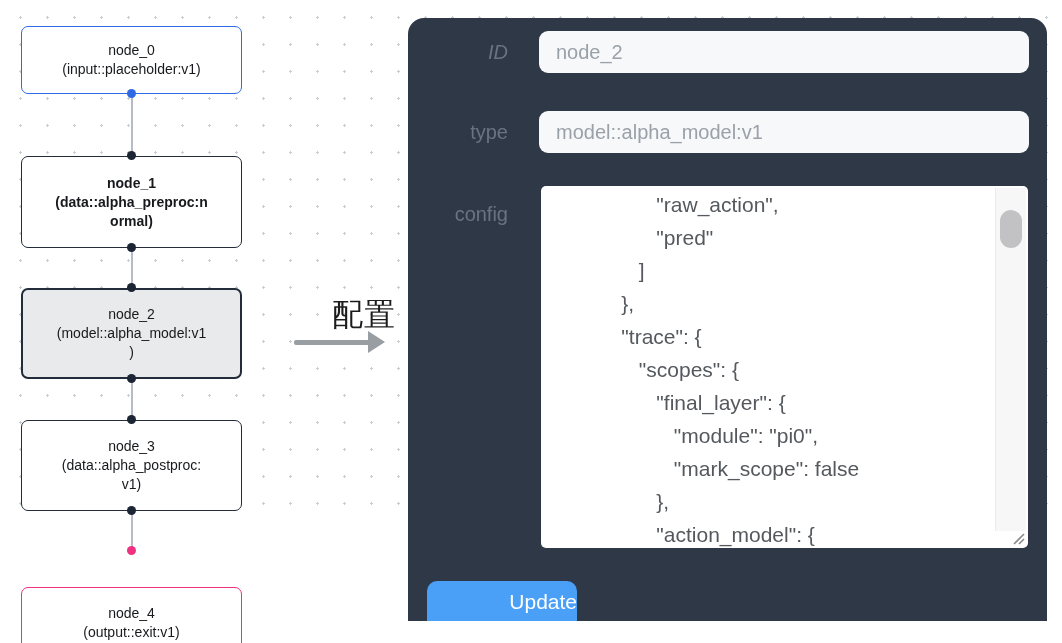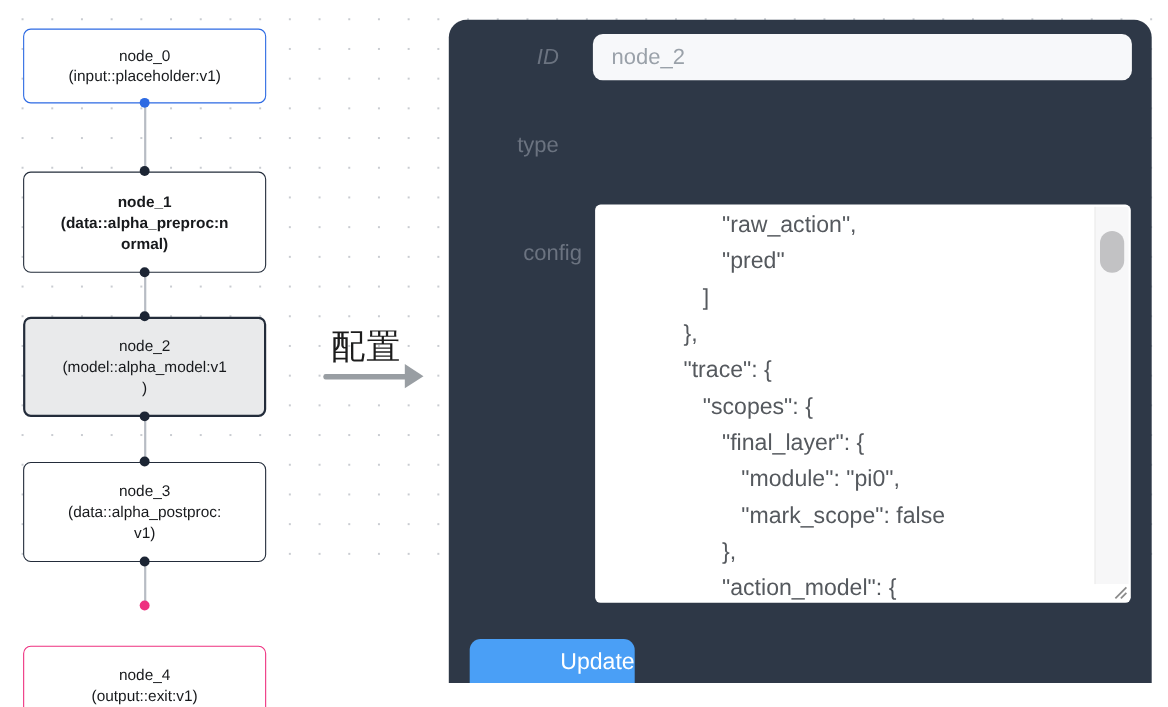--- a/index.html
+++ b/index.html
@@ -35,40 +35,40 @@
 
   .port { position:absolute; left:127px; width:9px; height:9px; border-radius:50%; background:#1c2534; }
   .port-blue { background:#2d6ae3; }
   .port-pink { background:#ee3180; }
   .p0b { top:89px; }  .p1t { top:151px; } .p1b { top:243px; }
   .p2t { top:283px; } .p2b { top:374px; } .p3t { top:415px; }
   .p3b { top:506px; } .p4t { top:546px; }
 
   
   .transition-label {
-    position:absolute; left:288px; top:294px; width:90px; text-align:center;
+    position:absolute; left:306px; top:294px; width:90px; text-align:right;
     font-size:31px; font-weight:500; color:#1c1c1c; letter-spacing:1px;
   }
   .arrow-shaft { position:absolute; left:294px; top:340px; width:76px; height:5px; background:#999ea3; border-radius:2px; }
   .arrow-head  { position:absolute; left:368px; top:331px; width:0; height:0;
                  border-top:11.5px solid transparent; border-bottom:11.5px solid transparent;
                  border-left:17px solid #999ea3; }
 
   
   .panel {
     position:absolute; left:408px; top:18px; width:639px; height:603px;
     background:#2e3847; border-radius:16px 16px 0 0; overflow:hidden;
   }
   .field-label {
     position:absolute; left:0; width:100px; text-align:right;
     color:#6b7380; font-size:20px;
   }
   .label-id     { top:13px;  height:42px; line-height:42px;font-style:italic; }
   .label-type   { top:93px;  height:42px; line-height:42px;padding-left:17px; }
-  .label-config { top:192px; height:40px; line-height:40px;margin-left:21px; }
+  .label-config { top:176px; height:40px; line-height:40px; }
 
   .text-input {
     position:absolute; left:131px; width:490px; height:42px;
     background:#f7f8fa; border:none; outline:none; border-radius:9px;
     padding:0 17px; font-family:"Liberation Sans","DejaVu Sans",sans-serif;
     font-size:20px; color:#9aa1a9;
   }
   .input-id   { top:13px; }
   .input-type { top:93px; }
 
@@ -143,20 +143,21 @@
   <div class="transition-label">配置</div>
   <div class="arrow-shaft"></div>
   <div class="arrow-head"></div>
 
   <div class="panel">
 
     <div class="field-label label-id">ID</div>
     <input class="text-input input-id" type="text" value="node_2" style="">
 
     <div class="field-label label-type">type</div>
+    <input class="text-input input-type" type="text" value="model::alpha_model:v1" style="">
 
     <div class="field-label label-config">config</div>
     <div class="config-box">
       <div class="config-pre">                "raw_action",
                 "pred"
              ]
           },
           "trace": {
              "scopes": {
                 "final_layer": {

